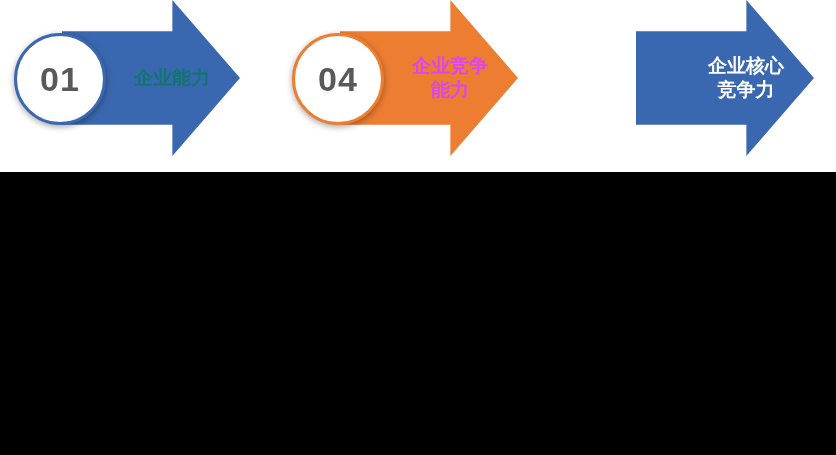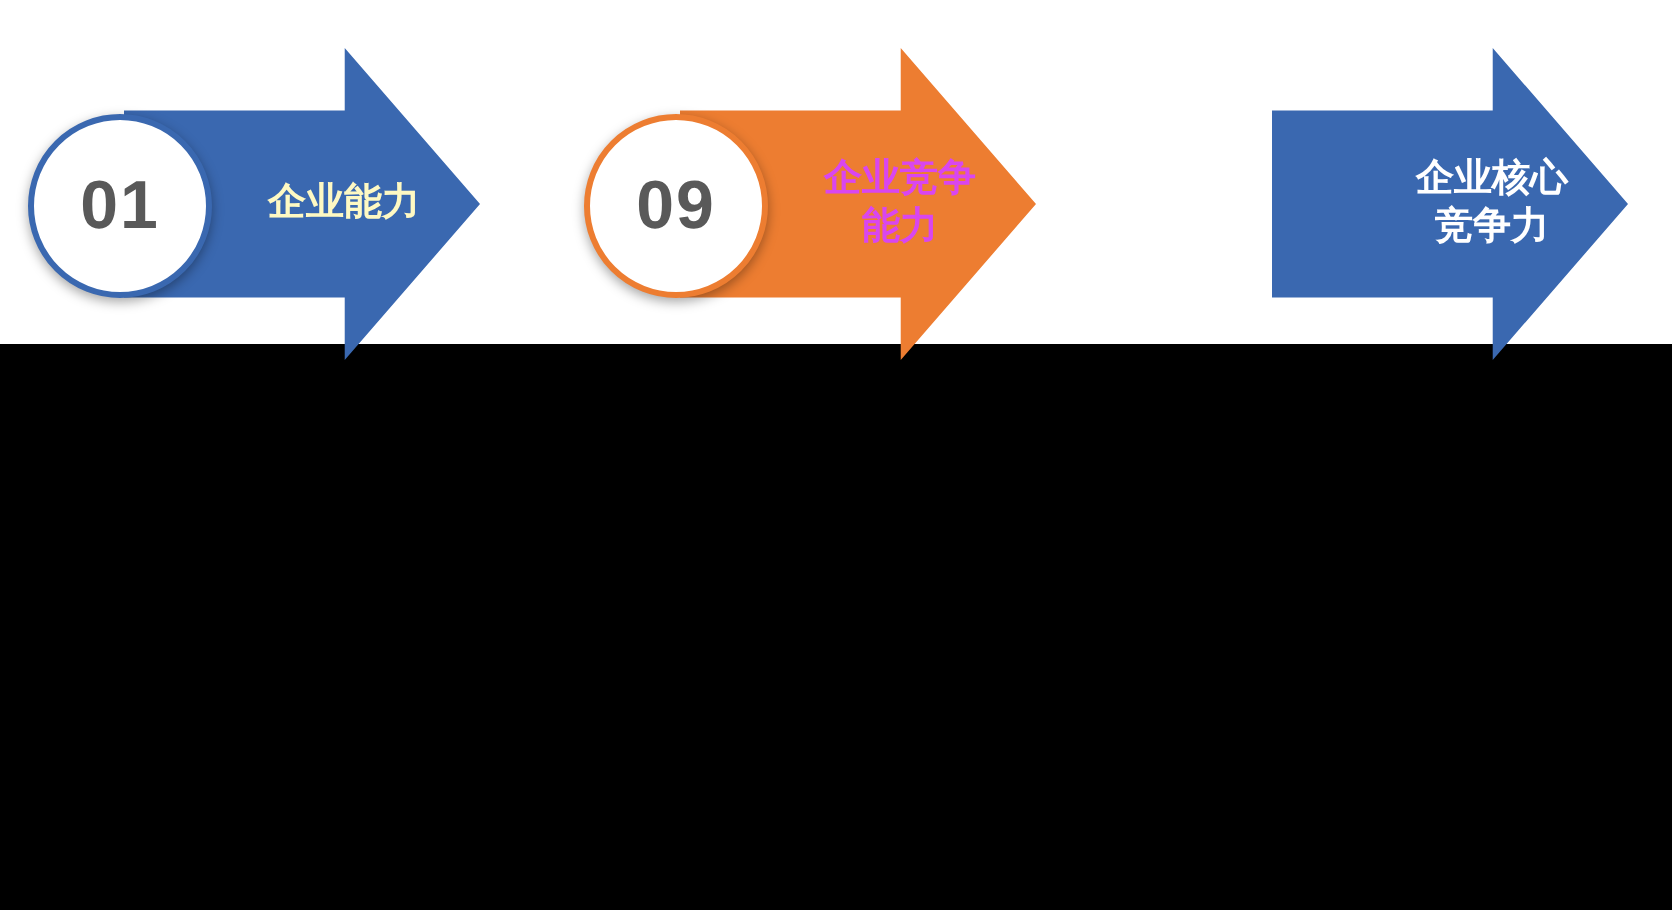--- a/index.html
+++ b/index.html
@@ -18,21 +18,21 @@
   .band {
     position: absolute;
     left: 0;
     top: 0;
     width: 836px;
     height: 172px;
     background: #ffffff;
   }
   .step {
     position: absolute;
-    top: 24px;
+    top: 0;
     width: 235px;
     height: 160px;
   }
   .step-1 { left: 14px; }
   .step-2 { left: 292px; }
   .step-3 { left: 588px; }
 
   .arrow {
     position: absolute;
     left: 48px;
@@ -84,27 +84,27 @@
 <body>
 
 <div class="canvas">
   <div class="band"></div>
 
   <div class="step step-1">
     <div class="arrow" style="background: rgb(58, 104, 176);"></div>
     <div class="circle" style="border-color: rgb(58, 104, 176);">
       <span class="number" style="color: rgb(89, 89, 89);">01</span>
     </div>
-    <div class="label" style="color: #fef9c3;">企业能力</div>
+    <div class="label" style="color: #0f766e;">企业能力</div>
   </div>
 
   <div class="step step-2">
     <div class="arrow" style="background: rgb(237, 125, 49);"></div>
     <div class="circle" style="border-color: rgb(237, 125, 49);">
-      <span class="number" style="color: rgb(89, 89, 89);">09</span>
+      <span class="number" style="color: rgb(89, 89, 89);">04</span>
     </div>
     <div class="label" style="color: #d946ef;">企业竞争
 能力</div>
   </div>
 
   <div class="step step-3">
     <div class="arrow" style="background: rgb(58, 104, 176);"></div>
     <div class="label" style="color: #ffffff;">企业核心
 竞争力</div>
   </div>

